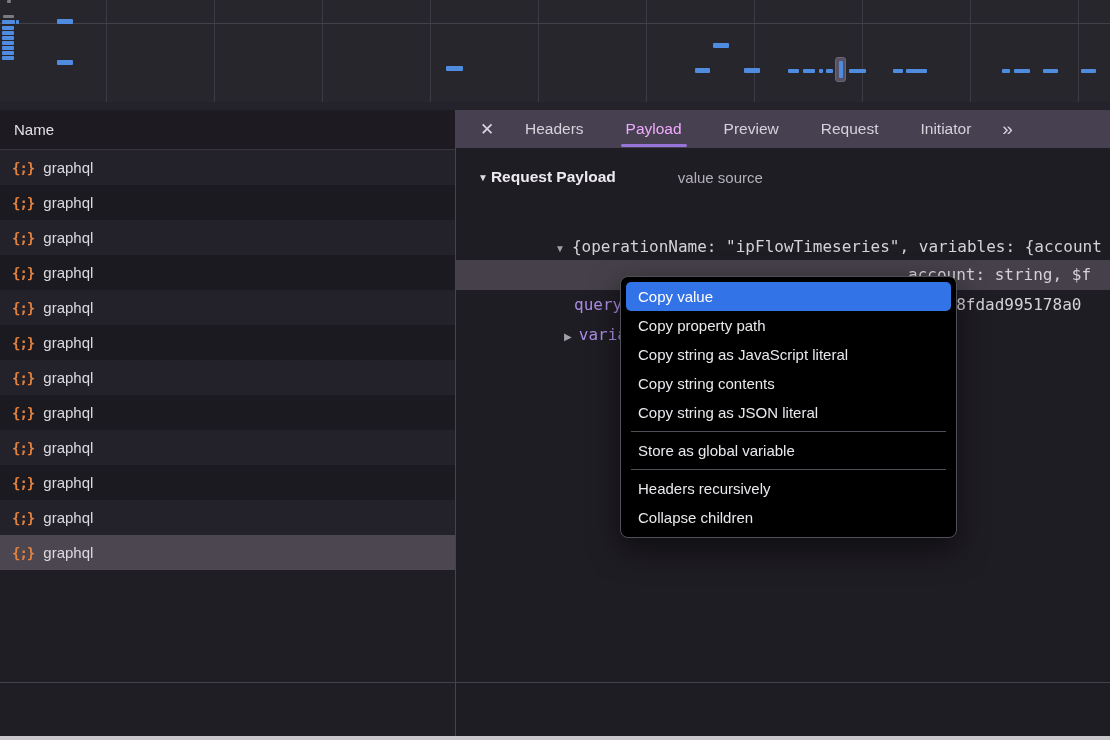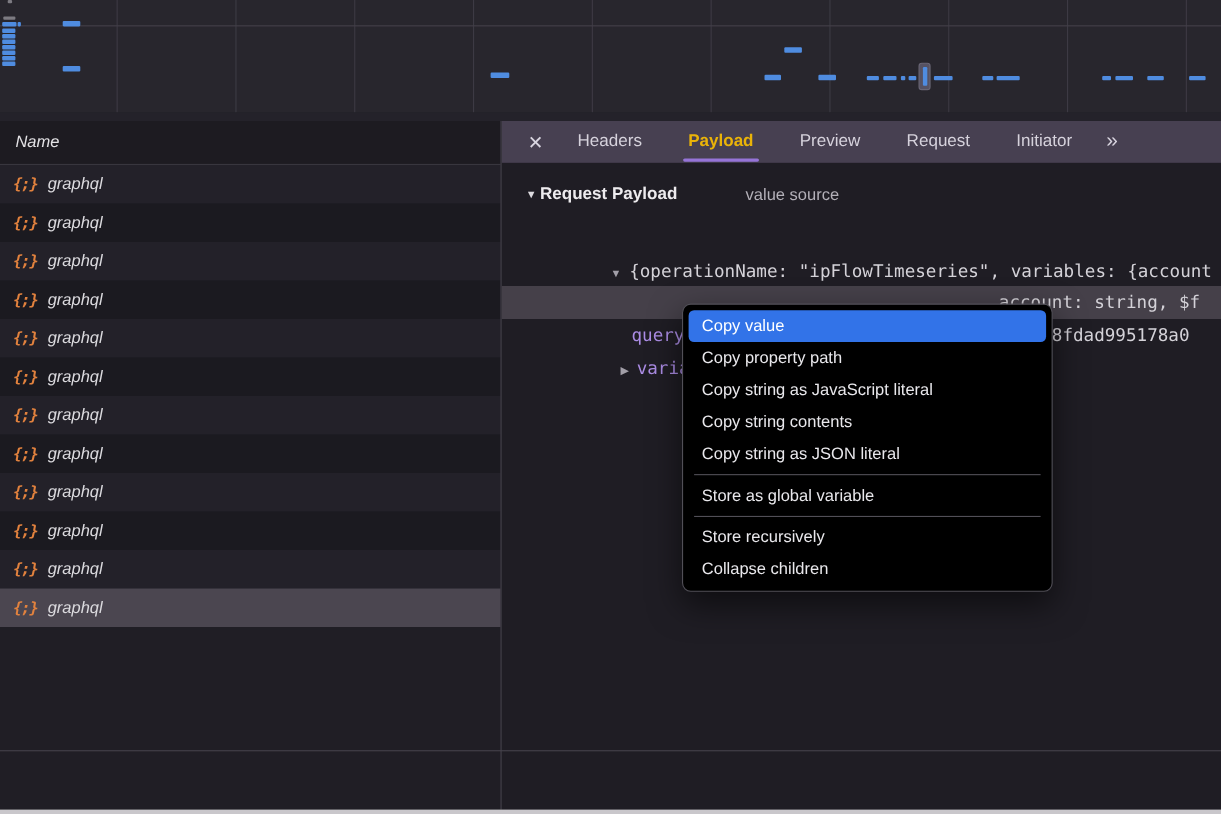--- a/index.html
+++ b/index.html
@@ -14,21 +14,21 @@
   .ov-bottom { position:absolute; left:0; top:102px; width:100%; height:8px; background:#24222a; }
   .vline { position:absolute; top:0; width:1px; height:102px; background:#3d3a44; }
   .hline { position:absolute; left:0; top:23px; width:100%; height:1px; background:#444049; }
   .bar  { position:absolute; border-radius:1px; }
   .bar.blue { background:#4f8ce0; }
   .bar.gray { background:#7d7b82; }
   .marker { position:absolute; background:#565263; border:1px solid #6a6675; border-radius:3px; box-sizing:border-box; }
   .marker-bar { position:absolute; left:3px; top:3px; width:4px; bottom:3px; background:#4f8ce0; border-radius:1px; }
 
   
-  .left-panel { position:absolute; left:0; top:110px; width:455px; bottom:0; background:#201e25;font-style:italic; }
+  .left-panel { position:absolute; left:0; top:110px; width:455px; bottom:0; background:#201e25; }
   .name-header {
     height:40px; line-height:40px; padding-left:14px; box-sizing:border-box;
     background:#1d1b21; color:#e3e2e5; font-size:15px; font-weight:500;
     border-bottom:1px solid #38363e;
   }
   .req-row { height:35px; display:flex; align-items:center; padding-left:12px; gap:9px;
              font-size:15px; color:#dcdbdf; cursor:default; }
   .req-row.odd  { background:#232129; }
   .req-row.even { background:#1b1a20; }
   .req-row.selected { background:#4b4650; }
@@ -40,21 +40,21 @@
   .h-divider { position:absolute; left:0; top:682px; width:100%; height:1px; background:#45424b; z-index:2; }
   .bottom-strip { position:absolute; left:0; bottom:0; width:100%; height:4px; background:#c9c7cb; z-index:4; }
 
   
   .right-panel { position:absolute; left:456px; top:110px; width:654px; bottom:4px; background:#1f1d24; overflow:hidden; }
   .tabbar { height:38px; background:#474051; display:flex; align-items:center;
             color:#d6d2dc; font-size:15.5px; padding-left:14px; }
   .close-btn { width:34px; text-align:center; font-size:17px; color:#d9d5e0; cursor:pointer; }
   .tabs { display:flex; align-items:stretch; height:38px; }
   .tab { position:relative; line-height:38px; margin:0 21px; cursor:pointer; }
-  .tab.active { color:#eab308;font-weight:bold; }
+  .tab.active { color:#f0abfc; }
   .tab.active::after { content:""; position:absolute; left:-5px; right:-5px; bottom:1px; height:3px;
                        background:#9674d8; border-radius:2px; }
   .more-btn { margin-left:10px; font-size:19px; color:#d9d5e0; cursor:pointer; letter-spacing:-1px; }
 
   .section-header { position:absolute; left:22px; top:55px; height:24px; display:flex; align-items:center; }
   .tri { color:#dddbe0; font-size:10px; margin-right:3px; }
   .sec-title { font-weight:bold; font-size:15.5px; color:#edebee; }
   .view-source { margin-left:62px; color:#b3b0b8; font-size:15px; cursor:pointer; }
 
   .tree { position:absolute; left:0; right:0; top:0; font-family:"DejaVu Sans Mono", monospace;
@@ -229,17 +229,17 @@
 
   <div class="context-menu" id="context-menu">
       <div class="menu-item highlighted">Copy value</div>
       <div class="menu-item">Copy property path</div>
       <div class="menu-item">Copy string as JavaScript literal</div>
       <div class="menu-item">Copy string contents</div>
       <div class="menu-item">Copy string as JSON literal</div>
       <div class="menu-sep"></div>
       <div class="menu-item">Store as global variable</div>
       <div class="menu-sep"></div>
-      <div class="menu-item">Store recursively</div>
+      <div class="menu-item">Headers recursively</div>
       <div class="menu-item">Collapse children</div>
     </div>
 
 </div>
 
 </body></html>

